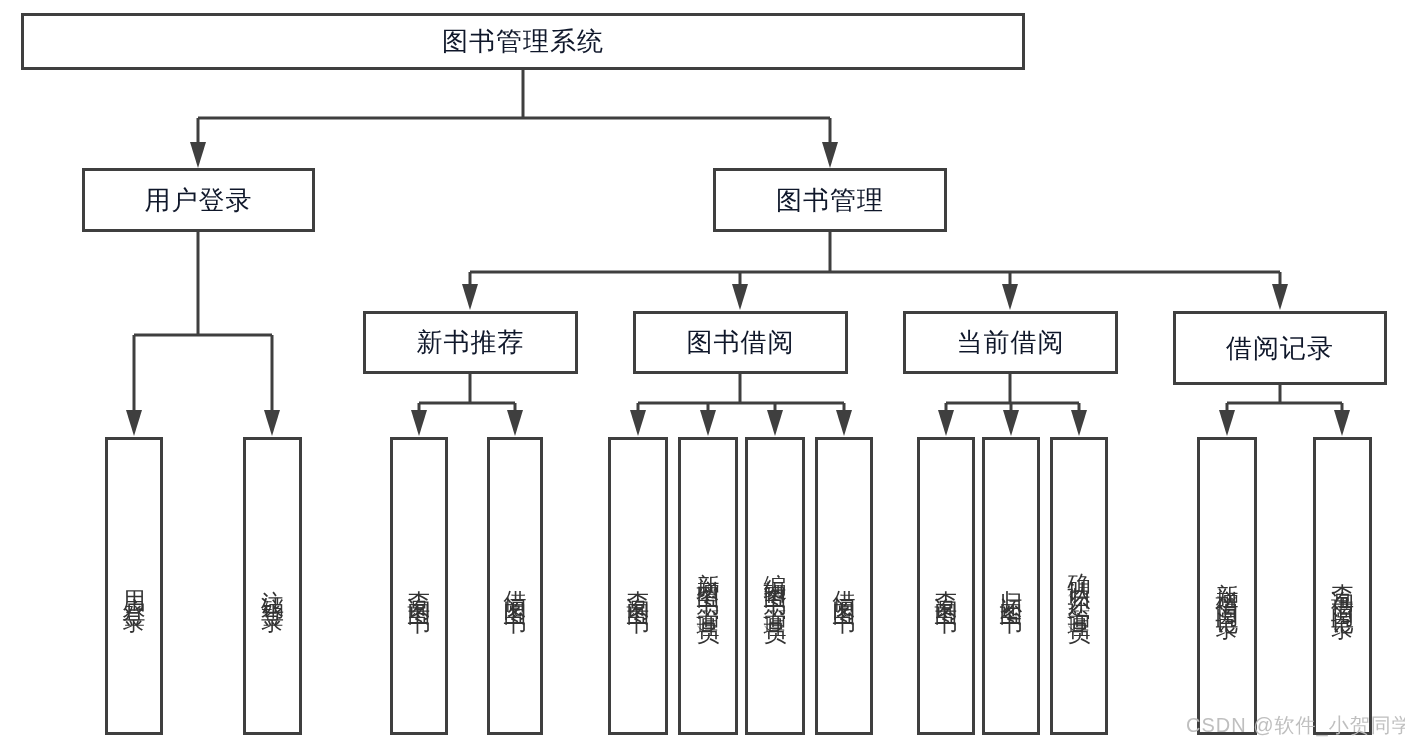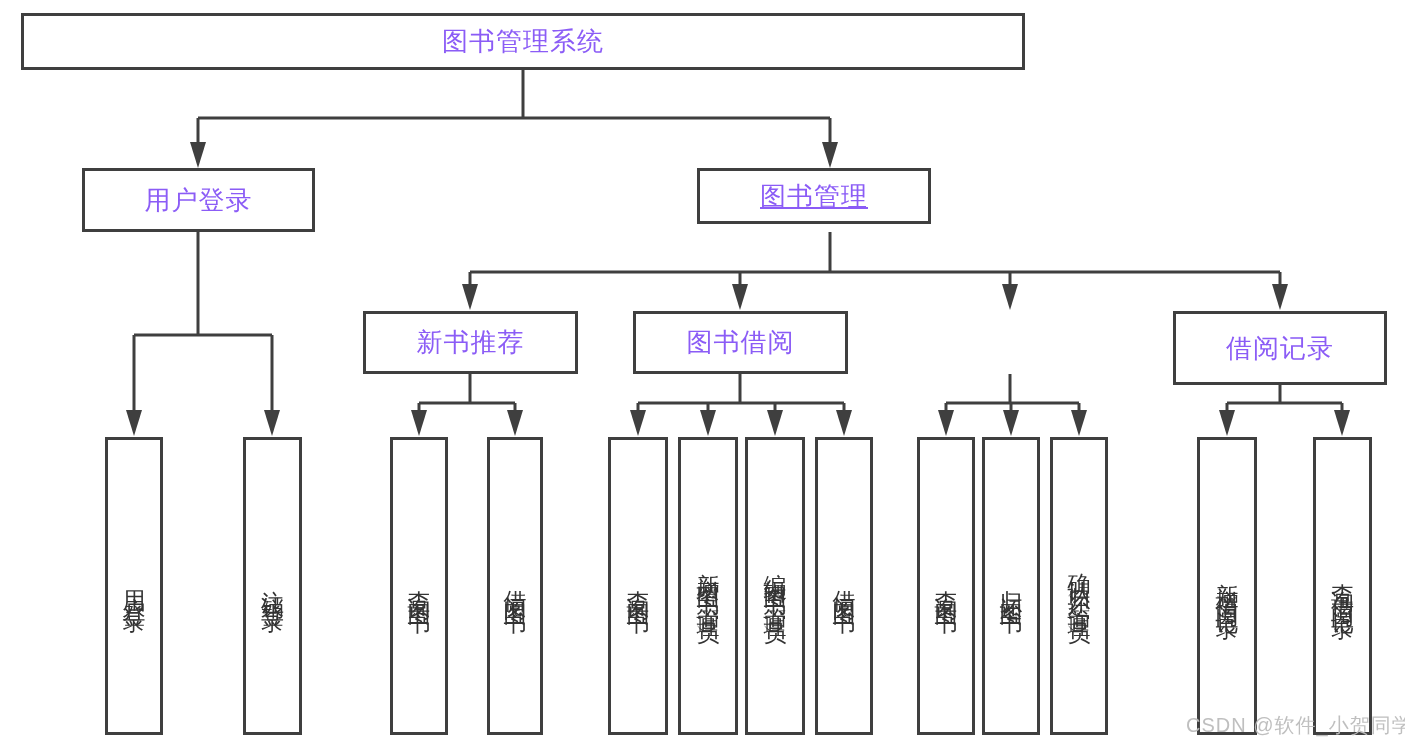--- a/index.html
+++ b/index.html
@@ -18,21 +18,21 @@
   }
   .hbox {
     position: absolute;
     box-sizing: border-box;
     border: 3px solid #3f3f3f;
     background: #ffffff;
     display: flex;
     align-items: center;
     justify-content: center;
     z-index: 1;
-    color: #8b5cf6;
+    color: #0f172a;
     font-size: 26px;
     letter-spacing: 1px;
     white-space: nowrap;
   }
   .hbox.root { font-size: 26px; }
   .vbox {
     position: absolute;
     box-sizing: border-box;
     border: 3px solid #3f3f3f;
     background: #ffffff;
@@ -128,24 +128,25 @@
     <path d="M1227 403 H1342"></path>
     <path d="M1227 403 V412"></path>
     <polygon points="1227,436 1219,410 1235,410"></polygon>
     <path d="M1342 403 V412"></path>
     <polygon points="1342,436 1334,410 1350,410"></polygon>
   </svg>
 
   <div class="hbox root" style="left:21px; top:13px; width:1004px; height:57px;">图书管理系统</div>
 
   <div class="hbox" style="left:82px; top:168px; width:233px; height:64px;">用户登录</div>
-  <div class="hbox" style="left:697px; top:168px; width:234px; height:56px;text-decoration:underline;">图书管理</div>
+  <div class="hbox" style="left:713px; top:168px; width:234px; height:64px;">图书管理</div>
 
   <div class="hbox" style="left:363px; top:311px; width:215px; height:63px;">新书推荐</div>
   <div class="hbox" style="left:633px; top:311px; width:215px; height:63px;">图书借阅</div>
+  <div class="hbox" style="left:903px; top:311px; width:215px; height:63px;">当前借阅</div>
   <div class="hbox" style="left:1173px; top:311px; width:214px; height:74px;">借阅记录</div>
 
   <div class="vbox" style="left:105px; width:58px;">
     <span>用户登录</span>
   </div>
   <div class="vbox" style="left:243px; width:59px;">
     <span>注销登录</span>
   </div>
 
   <div class="vbox" style="left:390px; width:58px;">

